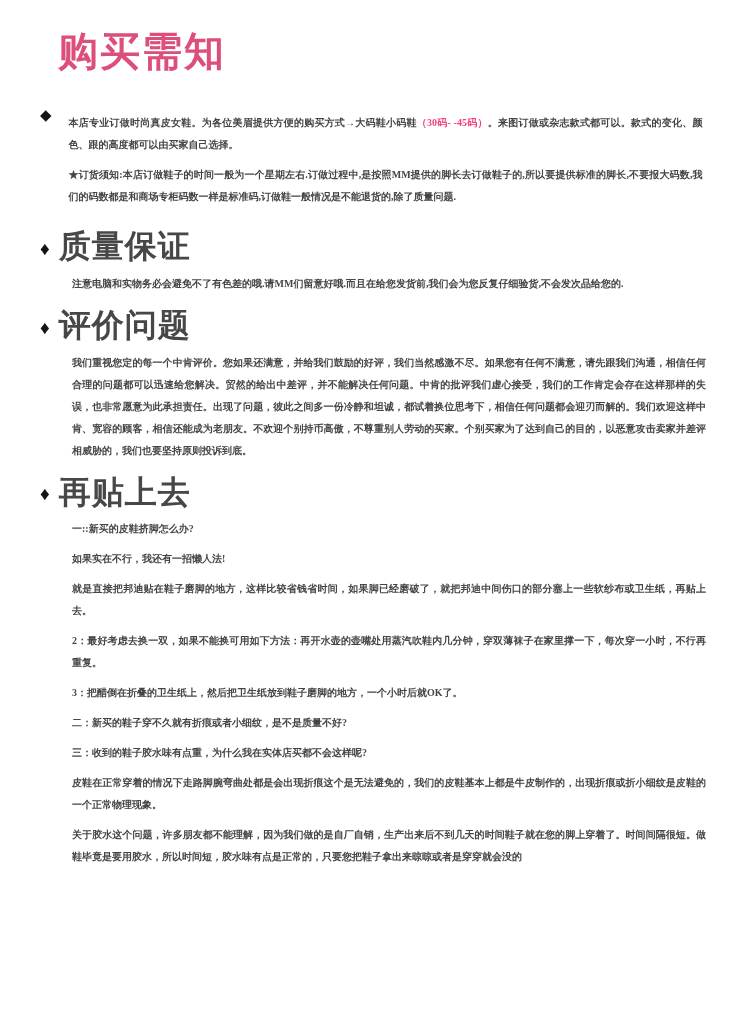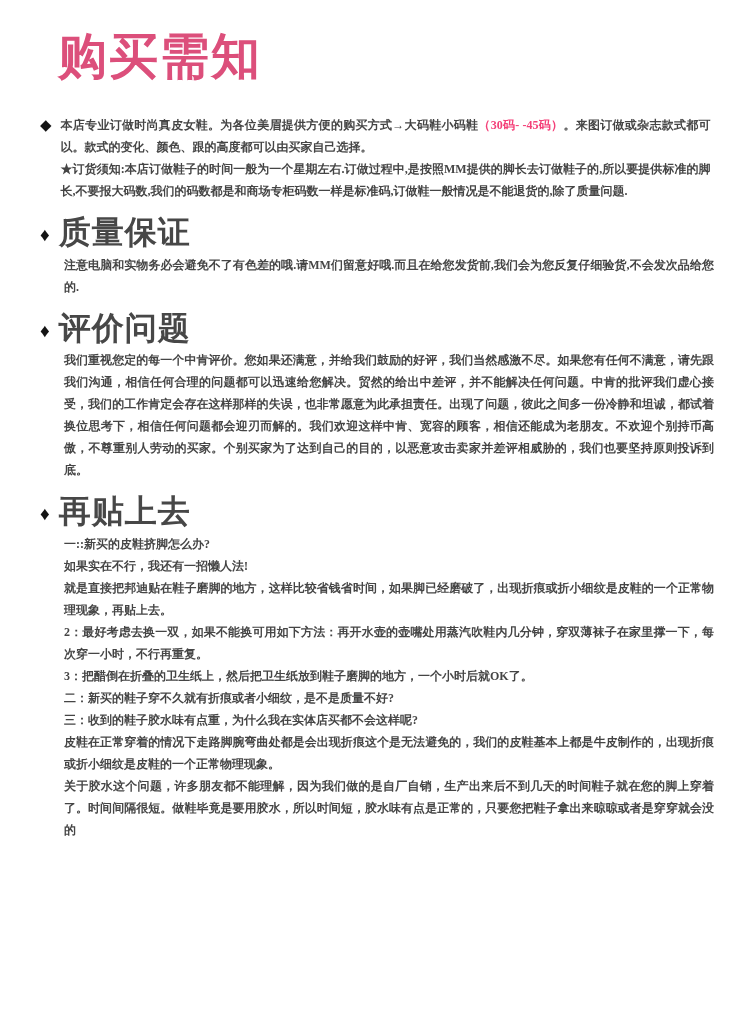--- a/index.html
+++ b/index.html
@@ -6,30 +6,30 @@
   body {
     width:750px; min-height:1023px;
     font-family:"Liberation Serif","DejaVu Serif",serif;
     color:#454545;
     -webkit-font-smoothing:antialiased;
   }
   .page { box-sizing:border-box; width:750px; min-height:1023px; padding:26px 36px 40px 40px; background:#fff; }
 
   h1.page-title {
     margin:4px 0 30px 18px;
-    font-size:49px; line-height:1.1;
+    font-size:40px; line-height:1.1;
     font-weight:bold; letter-spacing:2px;
     color:#dc4f7b;
   }
 
   .intro { display:flex; align-items:flex-start; gap:9px; }
   .bullet-icon { flex:0 0 auto; font-size:15px; line-height:22px; color:#141414; }
   .intro-text { width:650px; }
   p.body-text {
-    margin:0; font-size:12px; line-height:22px;
+    margin:8px; font-size:10px; line-height:22px;
     font-weight:600; color:#454545;
     text-align:justify; text-justify:inter-ideograph;
   }
   .hl { color:#f43f78; }
 
   .section { margin-top:12px; }
   .section-heading { display:flex; align-items:center; gap:9px; margin:0 0 3px 0; }
   .sm-diamond-icon { font-size:19px; line-height:1; color:#141414; transform:translateY(2px); }
   h2.section-title {
     margin:0; font-size:32px; line-height:1.15;
@@ -74,21 +74,21 @@
   </section>
 
   <section class="section">
     <div class="section-heading">
       <span class="sm-diamond-icon">♦</span>
       <h2 class="section-title">再贴上去</h2>
     </div>
     <div class="section-body">
           <p class="body-text">一::新买的皮鞋挤脚怎么办?</p>
           <p class="body-text">如果实在不行，我还有一招懒人法!</p>
-          <p class="body-text">就是直接把邦迪贴在鞋子磨脚的地方，这样比较省钱省时间，如果脚已经磨破了，出现折痕或折小细纹是皮鞋的一个正常物理现象，再贴上去。</p>
+          <p class="body-text">就是直接把邦迪贴在鞋子磨脚的地方，这样比较省钱省时间，如果脚已经磨破了，就把邦迪中间伤口的部分塞上一些软纱布或卫生纸，再贴上去。</p>
           <p class="body-text">2：最好考虑去换一双，如果不能换可用如下方法：再开水壶的壶嘴处用蒸汽吹鞋内几分钟，穿双薄袜子在家里撑一下，每次穿一小时，不行再重复。</p>
           <p class="body-text">3：把醋倒在折叠的卫生纸上，然后把卫生纸放到鞋子磨脚的地方，一个小时后就OK了。</p>
           <p class="body-text">二：新买的鞋子穿不久就有折痕或者小细纹，是不是质量不好?</p>
           <p class="body-text">三：收到的鞋子胶水味有点重，为什么我在实体店买都不会这样呢?</p>
           <p class="body-text">皮鞋在正常穿着的情况下走路脚腕弯曲处都是会出现折痕这个是无法避免的，我们的皮鞋基本上都是牛皮制作的，出现折痕或折小细纹是皮鞋的一个正常物理现象。</p>
           <p class="body-text">关于胶水这个问题，许多朋友都不能理解，因为我们做的是自厂自销，生产出来后不到几天的时间鞋子就在您的脚上穿着了。时间间隔很短。做鞋毕竟是要用胶水，所以时间短，胶水味有点是正常的，只要您把鞋子拿出来晾晾或者是穿穿就会没的</p>
         </div>
   </section>
 </div>
 

